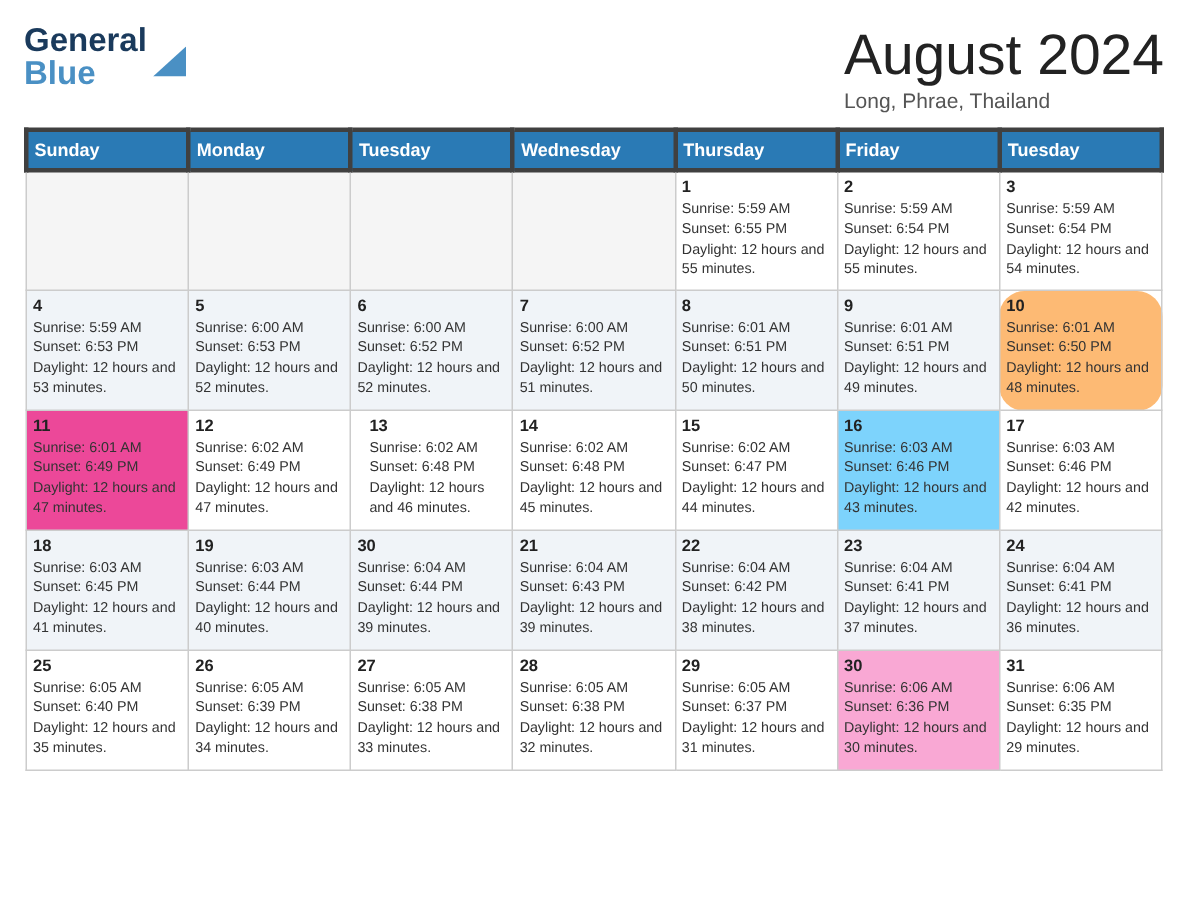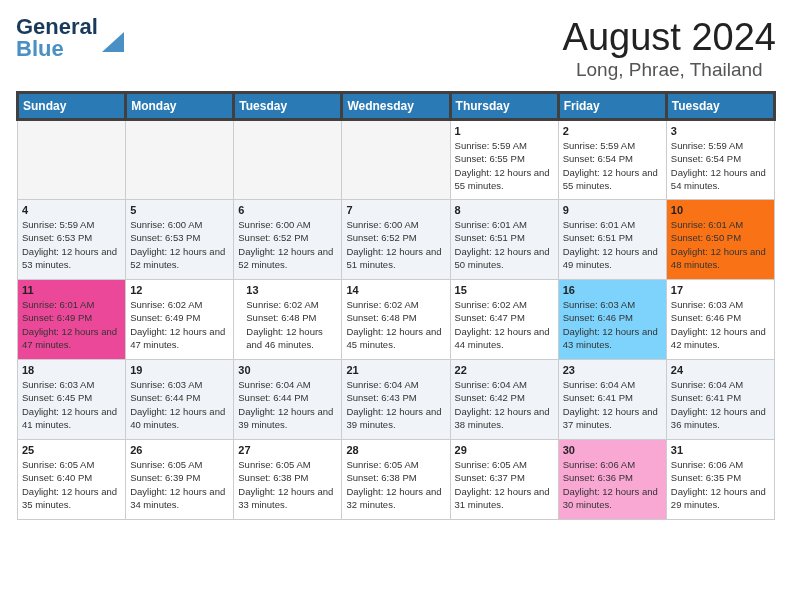--- a/index.html
+++ b/index.html
@@ -15,21 +15,21 @@
       justify-content: space-between;
       align-items: flex-start;
       margin-bottom: 10px;
     }
     .logo {
       display: flex;
       flex-direction: column;
       align-items: flex-start;
     }
     .title-block {
-      text-align: center;
+      text-align: left;
       margin-left: 32px;
     }
     .calendar {
       width: 100%;
       border-collapse: collapse;
       table-layout: fixed;
     }
     .calendar thead tr th {
       background-color: #2a7ab5;
       color: #fff;
@@ -81,21 +81,21 @@
       </div>
       <div style="margin-left:2px; margin-bottom:4px;">
         <svg width="22" height="20" viewBox="0 0 22 20">
           <polygon points="0,20 22,0 22,20" fill="#4a90c4"></polygon>
         </svg>
       </div>
     </div>
   </div>
   <div class="title-block">
     <div style="font-size:38px; color:#222; font-weight:300;">August 2024</div>
-    <div style="font-size:19px; color:#555;">Long, Phrae, Thailand</div>
+    <div style="font-size:14px; color:#555;">Long, Phrae, Thailand</div>
   </div>
 </div>
 
 <table class="calendar">
   <thead>
     <tr>
     <th>Sunday</th>
         <th>Monday</th>
         <th>Tuesday</th>
         <th>Wednesday</th>
@@ -141,21 +141,21 @@
           <div class="day-info">Sunrise: 6:00 AM<br>Sunset: 6:52 PM<br>Daylight: 12 hours and 51 minutes.</div>
         </td>
         <td style="background: rgb(240, 244, 248);">
           <div class="day-number">8</div>
           <div class="day-info">Sunrise: 6:01 AM<br>Sunset: 6:51 PM<br>Daylight: 12 hours and 50 minutes.</div>
         </td>
         <td style="background: rgb(240, 244, 248);">
           <div class="day-number">9</div>
           <div class="day-info">Sunrise: 6:01 AM<br>Sunset: 6:51 PM<br>Daylight: 12 hours and 49 minutes.</div>
         </td>
-        <td style="background: #f97316;">
+        <td style="background: #fdba74; border-radius: 17px;">
           <div class="day-number">10</div>
           <div class="day-info">Sunrise: 6:01 AM<br>Sunset: 6:50 PM<br>Daylight: 12 hours and 48 minutes.</div>
         </td>
       </tr>
       <tr>
         <td style="background: #ec4899;">
           <div class="day-number">11</div>
           <div class="day-info">Sunrise: 6:01 AM<br>Sunset: 6:49 PM<br>Daylight: 12 hours and 47 minutes.</div>
         </td>
         <td style="background: rgb(255, 255, 255);">

